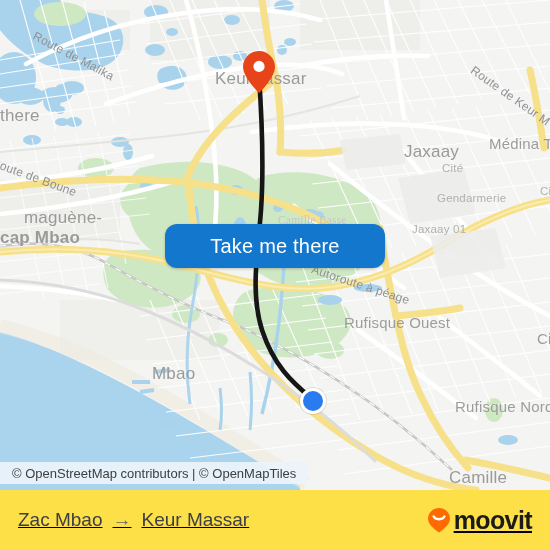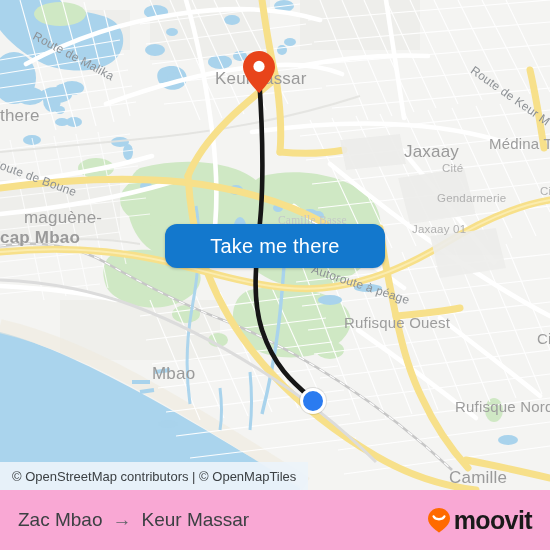--- a/index.html
+++ b/index.html
@@ -62,37 +62,37 @@
     letter-spacing:.2px;
     cursor:pointer;
     box-shadow:0 1px 3px rgba(0,0,0,.22);
     display:flex;align-items:center;justify-content:center;
     padding:16px;
   }
 
   
   .attrib{
     position:absolute;left:0;top:462px;
-    height:28px;
+    height:22px;
     background:rgba(236,243,250,.93);
     display:flex;align-items:center;
     padding:0 12px;
     box-sizing:border-box;
     font-size:13px;color:#3c4043;
     font-family:"Liberation Sans","DejaVu Sans",sans-serif;
     white-space:nowrap;
   }
 
   
   .footer{
     position:absolute;left:0;top:490px;
     width:550px;height:60px;
-    background:#f9a8d4;
+    background:#fde047;
     display:flex;align-items:center;justify-content:space-between;
-    padding:0 18px;box-sizing:border-box;
+    padding:0 18px;box-sizing:border-box;text-decoration:underline;
   }
   .trip{
     display:flex;align-items:center;gap:10px;
     font-size:19px;color:#3c4043;
     font-family:"Liberation Sans","DejaVu Sans",sans-serif;
   }
   .trip .arrow{font-size:19px;color:#5f6368;}
   .brand{display:flex;align-items:center;gap:2px;}
   .brand .brand-text{
     font-size:25px;font-weight:bold;color:#1a1a1a;letter-spacing:-.6px;

